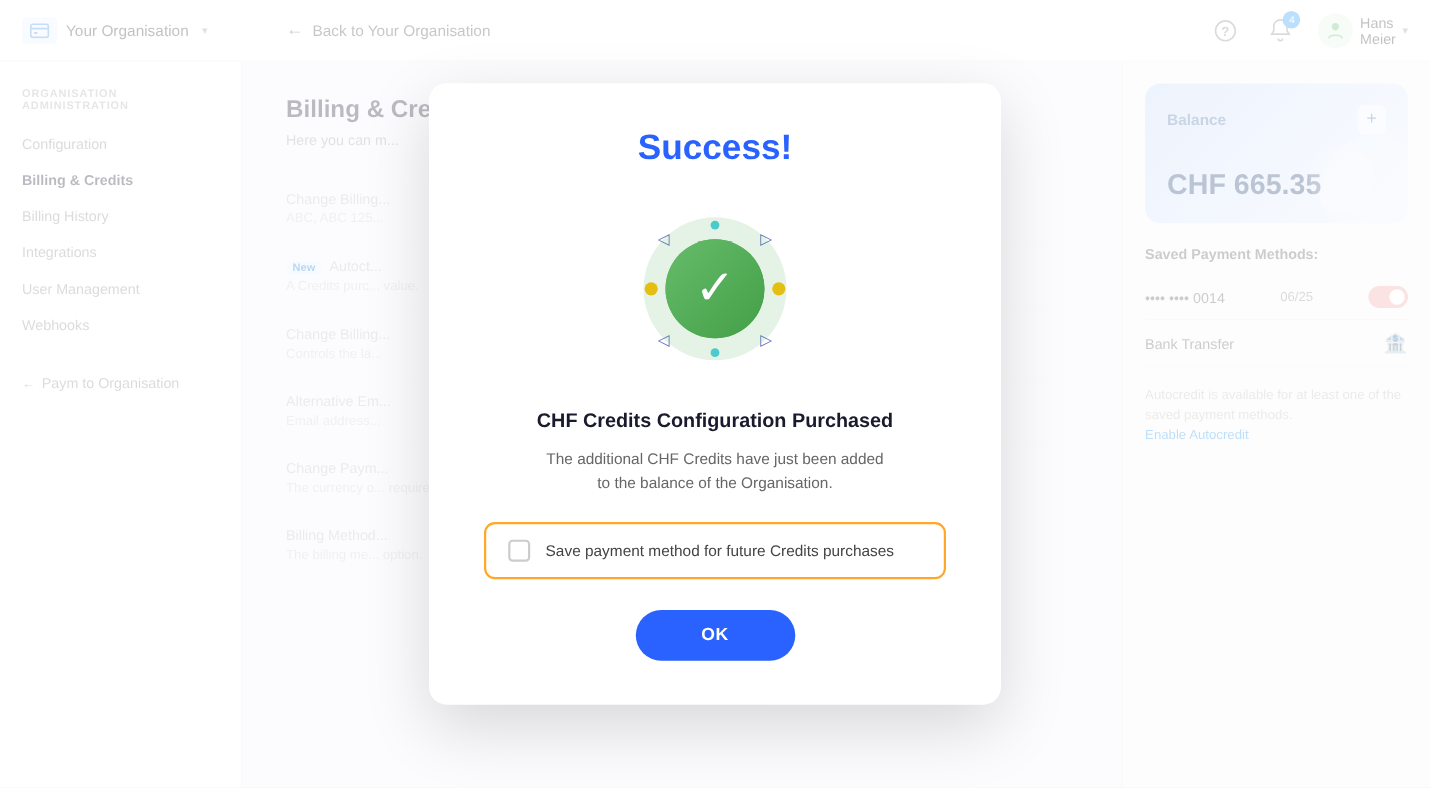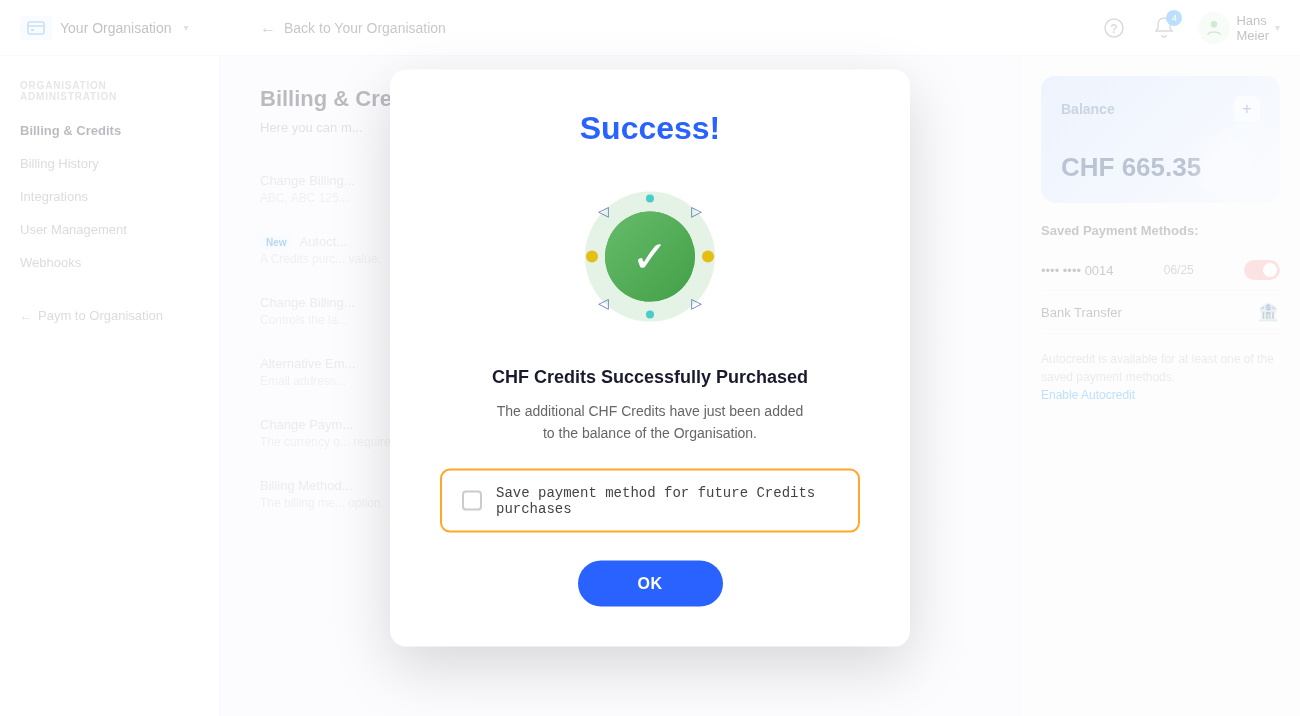--- a/index.html
+++ b/index.html
@@ -149,21 +149,21 @@
     .arrow-deco { color: #3f51b5; font-size: 14px; opacity: 0.8; }
 
     .modal-main-text {
       font-size: 18px; font-weight: 700; color: #1a1a2e; margin-bottom: 12px;
     }
     .modal-sub-text { font-size: 14px; color: #666; line-height: 1.6; margin-bottom: 24px; }
 
     .checkbox-area {
       border: 2px solid #ffa726; border-radius: 10px;
       display: flex; align-items: center; gap: 14px;
-      padding: 14px 20px; margin-bottom: 28px; cursor: pointer; font-family: Liberation Mono, monospace;
+      padding: 14px 20px; margin-bottom: 28px; cursor: pointer;
     }
     .checkbox-box {
       width: 20px; height: 20px; border: 2px solid #ccc;
       border-radius: 4px; flex-shrink: 0; background: #fff;
     }
     .checkbox-label { font-size: 14px; color: #444; text-align: left; }
 
     .ok-btn {
       background: #2962ff; color: #fff; border: none;
       border-radius: 30px; padding: 14px 60px; font-size: 16px;
@@ -211,20 +211,21 @@
         </svg>
       </div>
       <span class="user-name">Hans<br>Meier</span>
       <span class="user-chevron">▾</span>
     </div>
   </div>
 </div>
 
 <div class="sidebar">
   <div class="sidebar-section-label">ORGANISATION ADMINISTRATION</div>
+  <a class="sidebar-item">Configuration</a>
   <a class="sidebar-item active">Billing &amp; Credits</a>
   <a class="sidebar-item">Billing History</a>
   <a class="sidebar-item">Integrations</a>
   <a class="sidebar-item">User Management</a>
   <a class="sidebar-item">Webhooks</a>
   <div class="sidebar-back">
     <span class="sidebar-back-arrow">←</span>
     <span>Paym to Organisation</span>
   </div>
 </div>
@@ -309,21 +310,21 @@
     <span class="deco arrow-deco" style="bottom: 26px; left: 28px;">◁</span>
     <span class="deco arrow-deco" style="bottom: 26px; right: 28px;">▷</span>
 
     <div class="success-circle">
       <div class="success-circle-inner">
         <span class="checkmark">✓</span>
       </div>
     </div>
   </div>
 
-  <div class="modal-main-text">CHF Credits Successfully Purchased</div>
+  <div class="modal-main-text">CHF Credits Configuration Purchased</div>
   <div class="modal-sub-text">The additional CHF Credits have just been added<br>to the balance of the Organisation.</div>
 
   <div class="checkbox-area">
     <div class="checkbox-box"></div>
     <span class="checkbox-label">Save payment method for future Credits purchases</span>
   </div>
 
   <button class="ok-btn">OK</button>
 </div>
 

